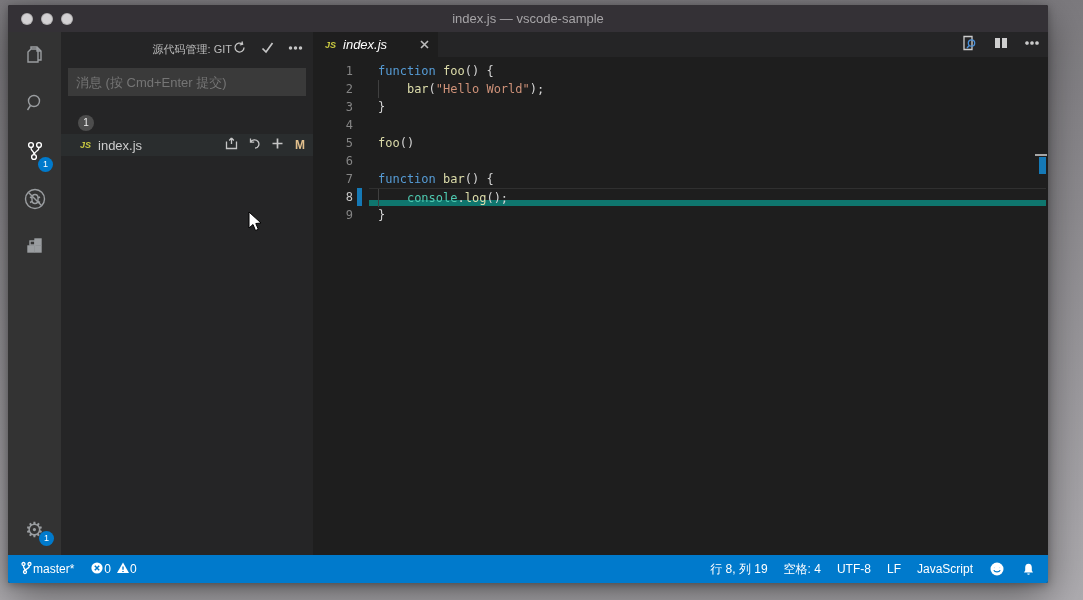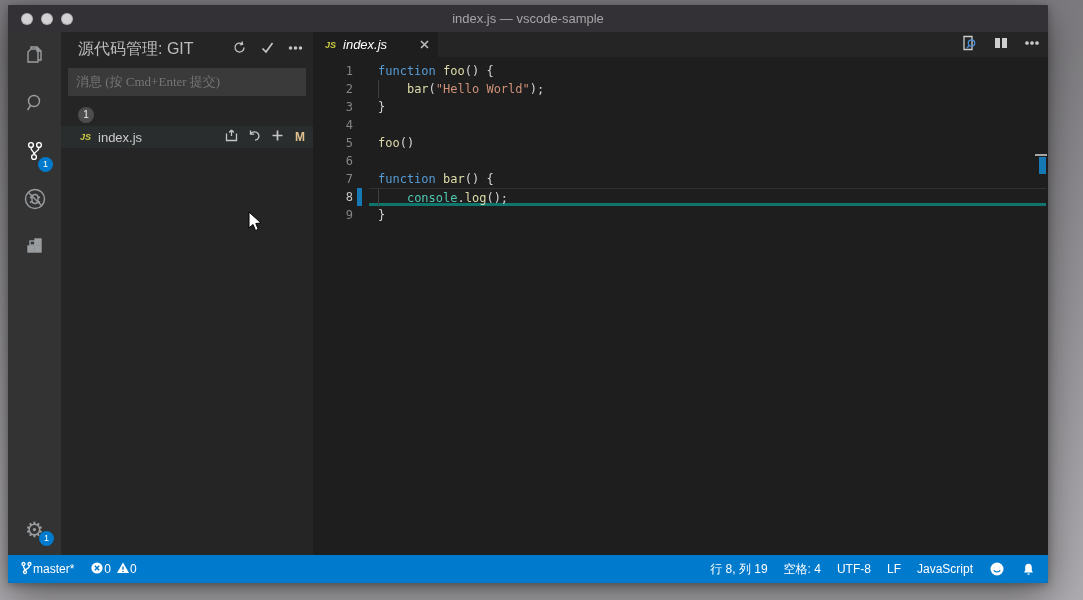--- a/index.html
+++ b/index.html
@@ -38,26 +38,26 @@
   .ab-item.active svg{ stroke:#ffffff; }
   .ab-badge{
     position:absolute; right:8px; bottom:4px; min-width:15px; height:15px; border-radius:50%;
     background:#007acc; color:#fff; font-size:9px; line-height:15px; text-align:center;
   }
   .ab-bottom{ position:absolute; bottom:8px; left:0; width:53px; display:flex; justify-content:center; }
   .gear{ font-size:21px; color:#9a9da0; line-height:24px; }
   
   .sidebar{ width:252px; flex:0 0 252px; background:#252526; color:#cccccc; }
   .sb-header{ height:34px; display:flex; align-items:center; padding:0 10px 0 17px; }
-  .sb-title{ font-size:16px; color:#bdbdbd; flex:1; white-space:nowrap; }
+  .sb-title{ font-size:11px; color:#bdbdbd; flex:1; white-space:nowrap;text-align:right; }
   .sb-actions{ display:flex; gap:13px; align-items:center; }
   .sb-actions svg{ stroke:#c5c5c5; fill:none; stroke-width:1.3; }
   .commit-input{
-    margin:2px 7px 8px 7px; height:28px; width:238px; background:#3a3a3a; border:none;
-    color:#8f8f8f; font-size:13px; padding:0 8px; font-family:Liberation Serif, serif;
+    margin:2px 7px 16px 7px; height:28px; width:238px; background:#3a3a3a; border:none;
+    color:#8f8f8f; font-size:13px; padding:0 8px; font-family:Liberation Sans, sans-serif;
   }
   .section-row{ height:22px; display:flex; align-items:center; padding:0 12px 0 17px; }
   .section-label{ font-size:11px; font-weight:bold; color:#cccccc; flex:1; }
   .count-badge{
     min-width:16px; height:16px; border-radius:50%; background:#4d4d4d; color:#efefef;
     font-size:10px; line-height:16px; text-align:center;
   }
   .file-row{ height:22px; display:flex; align-items:center; background:#2a2d2e; padding:0 8px 0 19px; }
   .js-chip{ font-size:9px; font-weight:bold; color:#cbcb41; margin-right:7px; font-style:italic;}
   .file-name{ font-size:13px; color:#cccccc; flex:1; }
@@ -74,21 +74,21 @@
   .tab-label{ font-size:13px; font-style:italic; color:#ffffff; flex:1; }
   .tab-close svg{ stroke:#bdbdbd; stroke-width:1.6; }
   .ed-actions{ position:absolute; right:8px; top:0; height:25px; display:flex; align-items:center; gap:15px; }
   .ed-actions svg{ stroke:#cccccc; fill:none; stroke-width:1.3; }
   .code-area{ flex:1; position:relative; padding-top:5px; font-family:"DejaVu Sans Mono","Liberation Mono",monospace; font-size:12px; }
   .code-line{ display:flex; height:18px; line-height:18px; position:relative; }
   .ln{ width:56px; flex:0 0 56px; text-align:right; padding-right:16px; color:#858585; position:relative; }
   .code-line.current .ln{ color:#c6c6c6; }
   .gitbar{ position:absolute; right:7px; top:0; width:5px; height:18px; background:#1579b6; }
   .content{ flex:1; position:relative; padding-left:9px; white-space:pre; color:#d4d4d4; margin-right:2px;}
-  .code-line.current .content{ border-top:1px solid #303030; border-bottom:3px solid #0f766e; }
+  .code-line.current .content{ border-top:1px solid #303030; border-bottom:6px solid #0f766e; }
   .indent-guide{ position:absolute; left:9px; top:0; width:1px; height:18px; background:#404040; }
   .tk-kw{ color:#569cd6; } .tk-fn{ color:#dcdcaa; } .tk-str{ color:#ce9178; }
   .tk-cls{ color:#4ec9b0; } .tk-def{ color:#d4d4d4; }
   .overview{ position:absolute; right:0; top:25px; bottom:0; width:14px; }
   .ov-cursor{ position:absolute; right:1px; top:97px; width:12px; height:2px; background:#a6a6a6; }
   .ov-modified{ position:absolute; right:2px; top:100px; width:7px; height:17px; background:#1579b6; }
   
   .statusbar{
     height:28px; flex:0 0 28px; background:#007acc; color:#ffffff; font-size:12px;
     display:flex; align-items:center; padding:0 12px;

